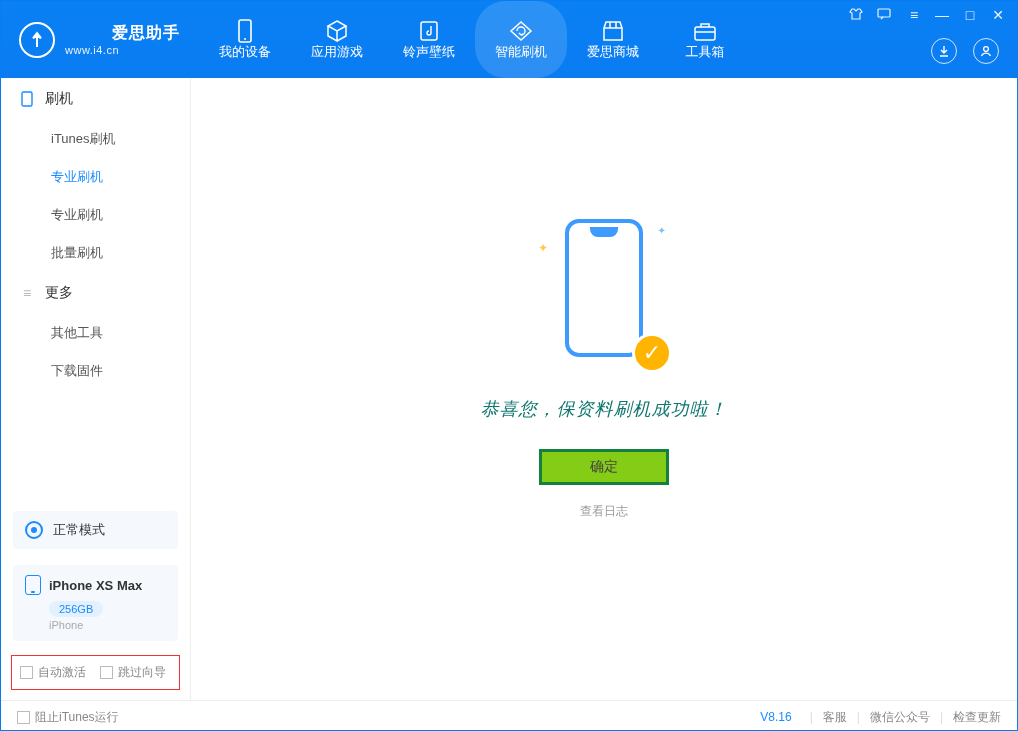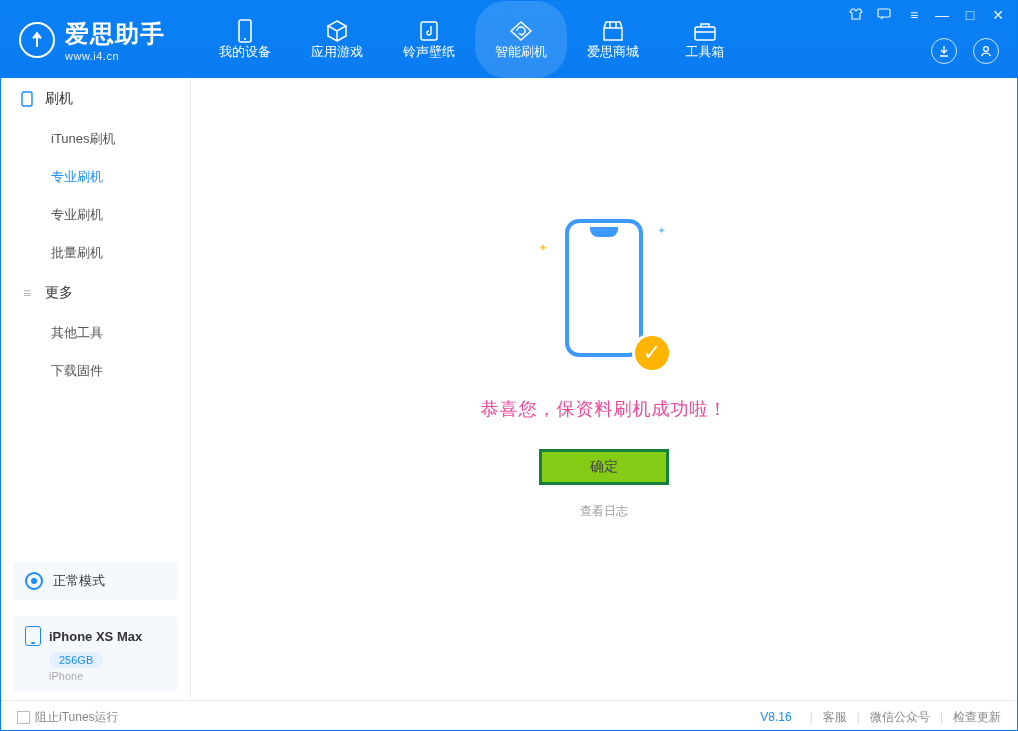--- a/index.html
+++ b/index.html
@@ -13,21 +13,21 @@
   align-items: center;
   color: #fff;
   position: relative;
 }
 .logo-block { display: flex; align-items: center; margin-left: 18px; margin-right: 10px; width: 170px; }
 .logo-icon {
   width: 36px; height: 36px; border-radius: 50%; border: 2.5px solid #fff;
   display: flex; align-items: center; justify-content: center; font-weight: bold; font-size: 22px;
 }
 .logo-text { margin-left: 10px; }
-.logo-text .big { font-size: 24px; font-weight: 600; letter-spacing: 1px; }
+.logo-text .big { font-size: 16px; font-weight: 600; letter-spacing: 1px; margin-left: 47px; }
 .logo-text .small { font-size: 11px; letter-spacing: 0.5px; opacity: 0.9; }
 
 .nav { display: flex; height: 100%; }
 .nav-item {
   width: 92px; display: flex; flex-direction: column; align-items: center; justify-content: center;
   cursor: pointer; font-size: 13px; 
 }
 .nav-item.active { background: rgba(255,255,255,0.14); border-radius: 31px; }
 .nav-icon { width: 24px; height: 24px; display: flex; align-items: center; justify-content: center; }
 
@@ -78,21 +78,21 @@
   width: 78px; height: 138px; border: 4px solid #3d9bff; border-radius: 14px; margin: 0 auto; position: relative; background: #fff;
 }
 .phone-shape::before { content:""; position:absolute; top:4px; left:50%; transform:translateX(-50%); width:28px; height:10px; background:#3d9bff; border-radius: 0 0 8px 8px; }
 .badge-check {
   position: absolute; right: -8px; bottom: -4px; width: 40px; height: 40px; background: #ffb400; border-radius: 50%;
   display: flex; align-items: center; justify-content: center; color: #fff; font-size: 22px; border: 3px solid #fff;
 }
 .sparkle { position: absolute; color: #ffc94d; font-size: 12px; }
 .sp1 { left: -6px; top: 22px; }
 .sp2 { right: -2px; top: 6px; color: #6fc0ff; font-size: 10px; }
-.success-msg { font-size: 18px; color: #ec4899; letter-spacing: 1px; margin-bottom: 28px; }
+.success-msg { font-size: 18px; color: #0f766e; letter-spacing: 1px; margin-bottom: 28px; font-style: italic; }
 .ok-btn {
   width: 130px; height: 36px; border: 3px solid #15803d; background: #84cc16; font-size: 14px; color: #444; cursor: pointer;
 }
 .log-link { margin-top: 18px; font-size: 12px; color: #999; cursor: pointer; }
 
 
 .footer {
   height: 30px; border-top: 1px solid #eee; display: flex; align-items: center; font-size: 12px; color: #888; padding: 16px 16px;
 }
 .footer .cb { color: #888; }
@@ -241,20 +241,30 @@
 
     <div class="device-card">
       <div class="dev-row">
         <span class="dev-phone-icon"></span>
         <span>iPhone XS Max</span>
       </div>
       <div class="capacity-pill">256GB</div>
       <div class="dev-sub">iPhone</div>
     </div>
 
+    <div class="checkbox-row">
+      <label class="cb">
+        <span class="cb-box"></span>
+        <span>自动激活</span>
+      </label>
+      <label class="cb">
+        <span class="cb-box"></span>
+        <span>跳过向导</span>
+      </label>
+    </div>
   </div>
 
   <div class="main">
     <div class="phone-illus">
       <span class="sparkle sp1">✦</span>
       <span class="sparkle sp2">✦</span>
       <div class="phone-shape"></div>
       <div class="badge-check">✓</div>
     </div>
     <div class="success-msg">恭喜您，保资料刷机成功啦！</div>

